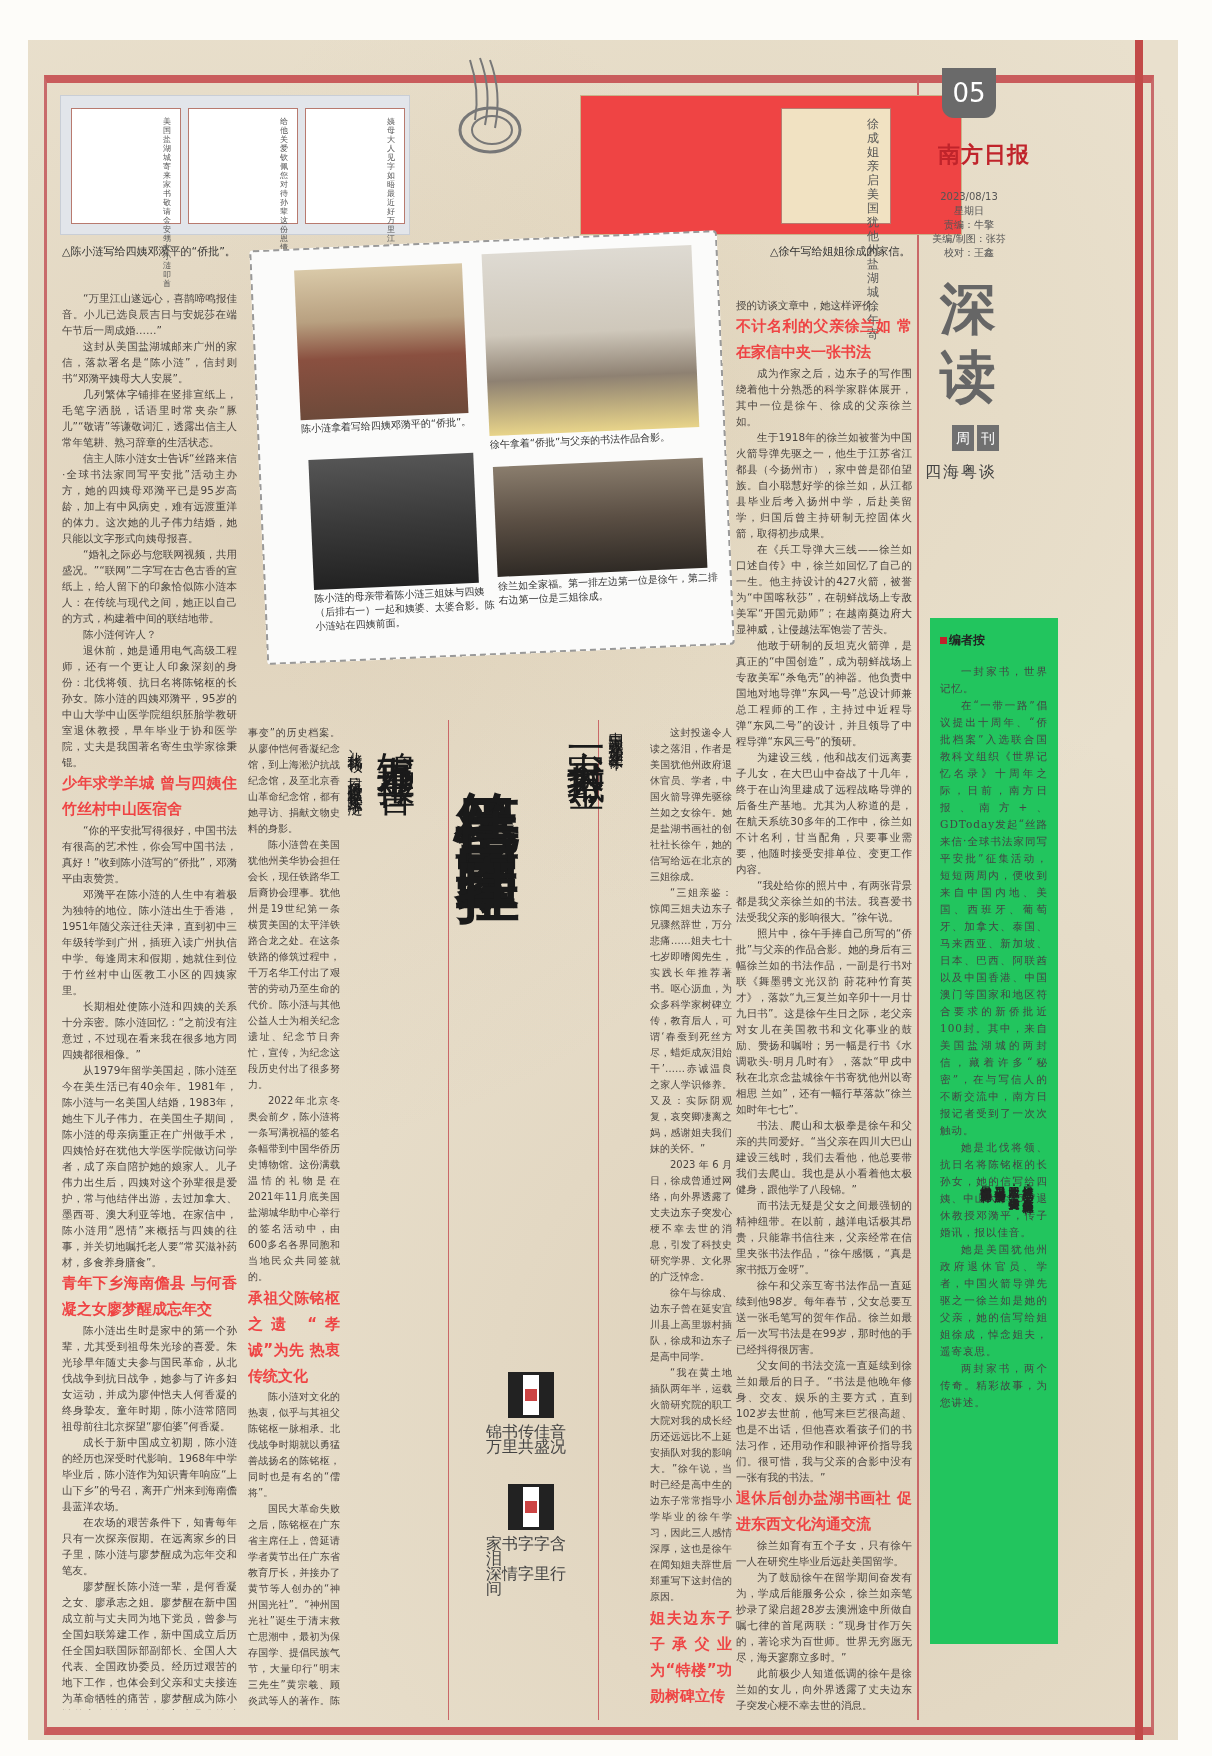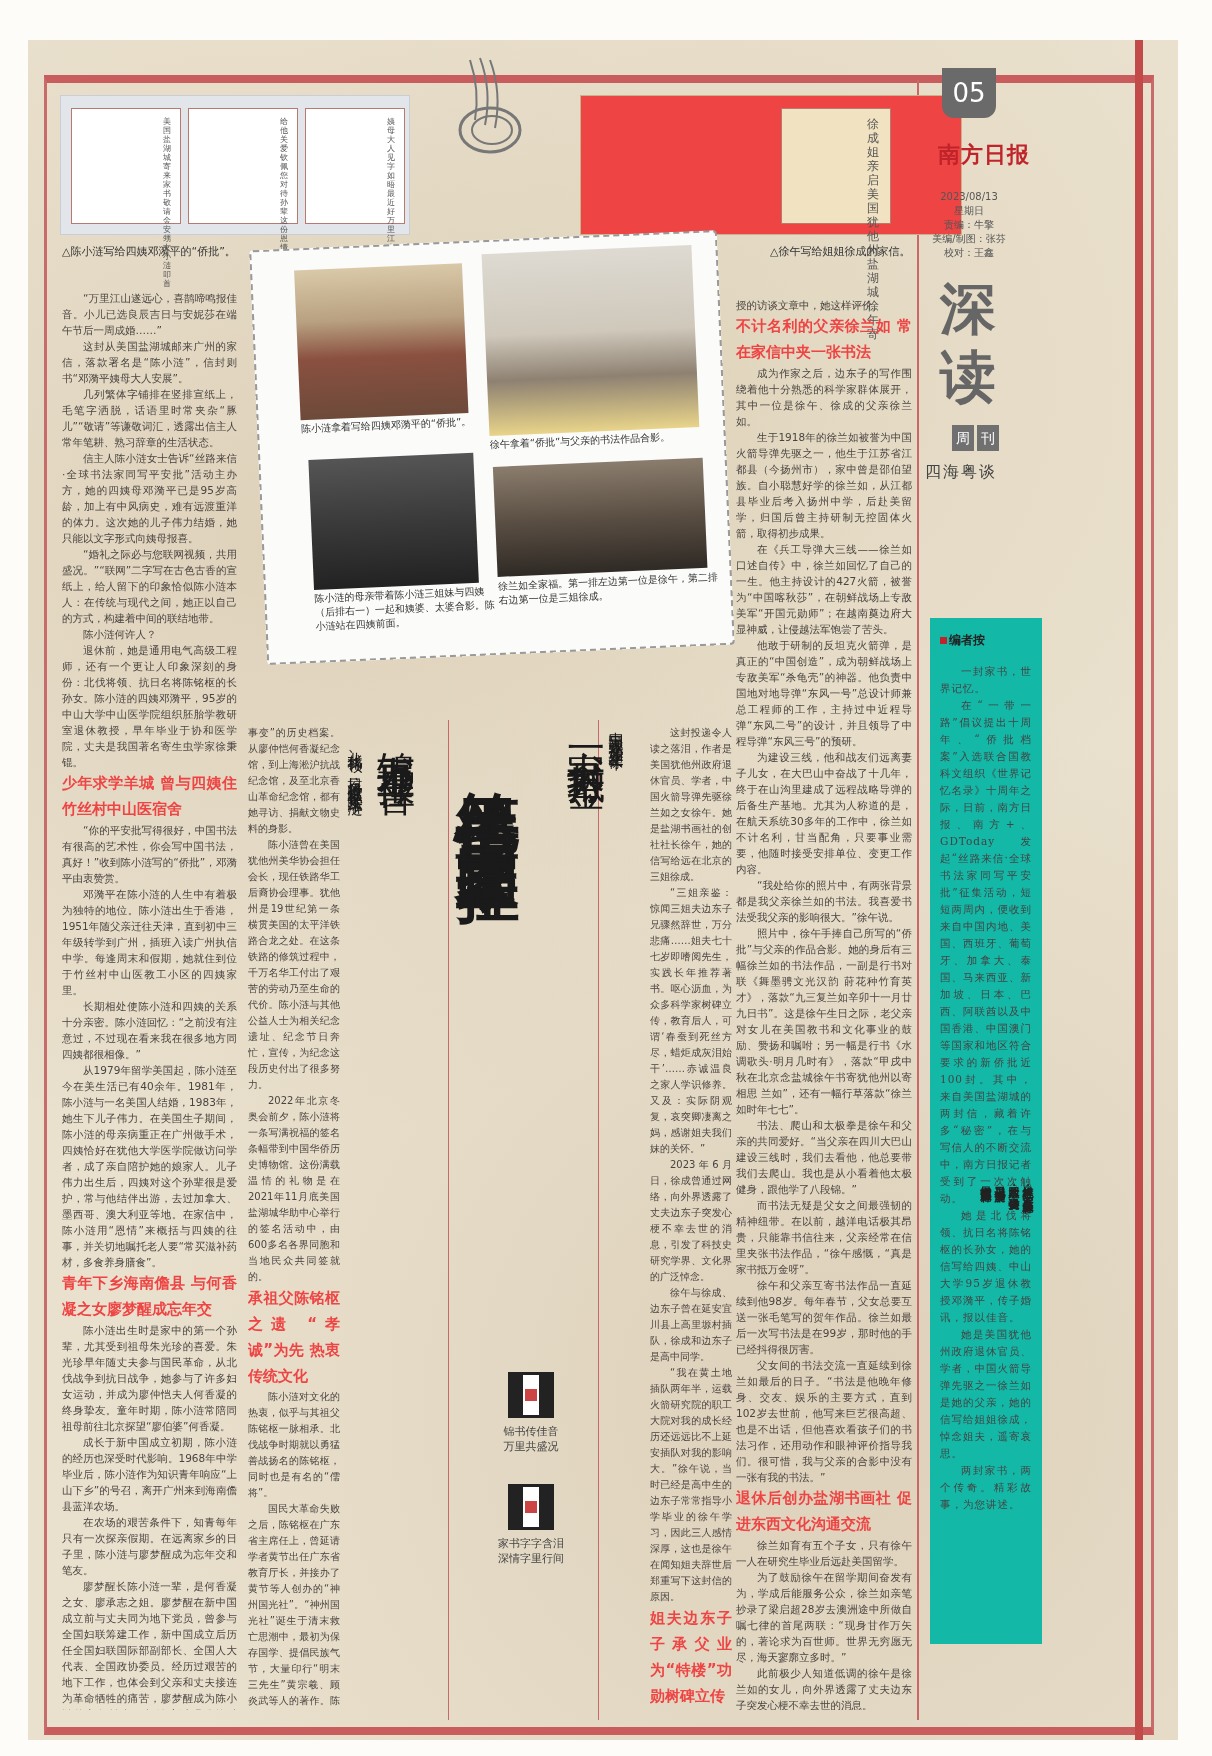--- a/index.html
+++ b/index.html
@@ -21,29 +21,29 @@
 .col{position:absolute;font-size:10.5px;line-height:16px;color:#4a4440;text-align:justify}
 .col p{text-indent:2em;margin:0}
 .h3{font-size:15px;line-height:26px;font-weight:bold;color:#ef4444;margin:3px 0 4px;text-indent:0!important}
 .vert{writing-mode:vertical-rl;position:absolute;color:#1a1a1a;font-family:"DejaVu Serif",serif}
 .big-title{font-size:64px;font-weight:bold;letter-spacing:6px}
 .mid-title{font-size:38px;letter-spacing:4px}
 .sub-title{font-size:15px;letter-spacing:2px}
 .qr{position:absolute;width:46px;height:46px;background:
   linear-gradient(90deg,#222 0 30%,transparent 30% 70%,#222 70% 100%),#fff;border:3px solid #222}
 .qr::after{content:"";position:absolute;left:14px;top:14px;width:12px;height:12px;background:#c44}
-.qr-cap{position:absolute;font-size:11px;line-height:15px;color:#444;text-align:center;width:90px}
+.qr-cap{position:absolute;font-size:16px;line-height:15px;color:#444;width:90px}
 .pagenum{position:absolute;left:942px;top:68px;width:54px;height:50px;background:#6a6a6a;color:#fff;font-size:26px;text-align:center;line-height:50px;border-radius:0 0 12px 12px}
 .logo{position:absolute;left:938px;top:140px;font-size:22px;color:#c0242b;font-weight:bold;font-family:"DejaVu Serif",serif;letter-spacing:1px}
 .meta{position:absolute;left:925px;top:190px;width:88px;font-size:10px;line-height:14px;text-align:center;color:#555}
 .shendu{position:absolute;left:940px;top:275px;font-size:56px;line-height:68px;color:#666;font-weight:bold;width:70px;}
 .zk{position:absolute;left:952px;top:425px;display:flex;gap:3px}
 .zk span{background:#707070;color:#fff;width:22px;height:26px;font-size:14px;text-align:center;line-height:26px}
 .shhy{position:absolute;left:925px;top:462px;font-size:16px;color:#444;letter-spacing:2px}
-.note{position:absolute;left:930px;top:618px;width:112px;height:1026px;background:#14b8a6;padding:14px 10px}
+.note{position:absolute;left:930px;top:618px;width:128px;height:1026px;background:#22c55e;padding:14px 10px}
 .note h4{font-size:12px;color:#222;margin-bottom:14px}
 .note h4 i{display:inline-block;width:7px;height:7px;background:#c0242b;margin-right:2px}
 .note p{font-family:"DejaVu Serif",serif;font-size:10.5px;line-height:17px;color:#444;text-indent:2em;text-align:justify;letter-spacing:1px}
 .credits{writing-mode:vertical-rl;font-size:11px;line-height:14px;color:#222;font-weight:bold;position:absolute;left:48px;top:560px;height:160px}
 .deco{position:absolute;left:440px;top:50px;width:100px;height:110px}
 </style>
 </head>
 <body>
 
 <div class="paper"></div>

